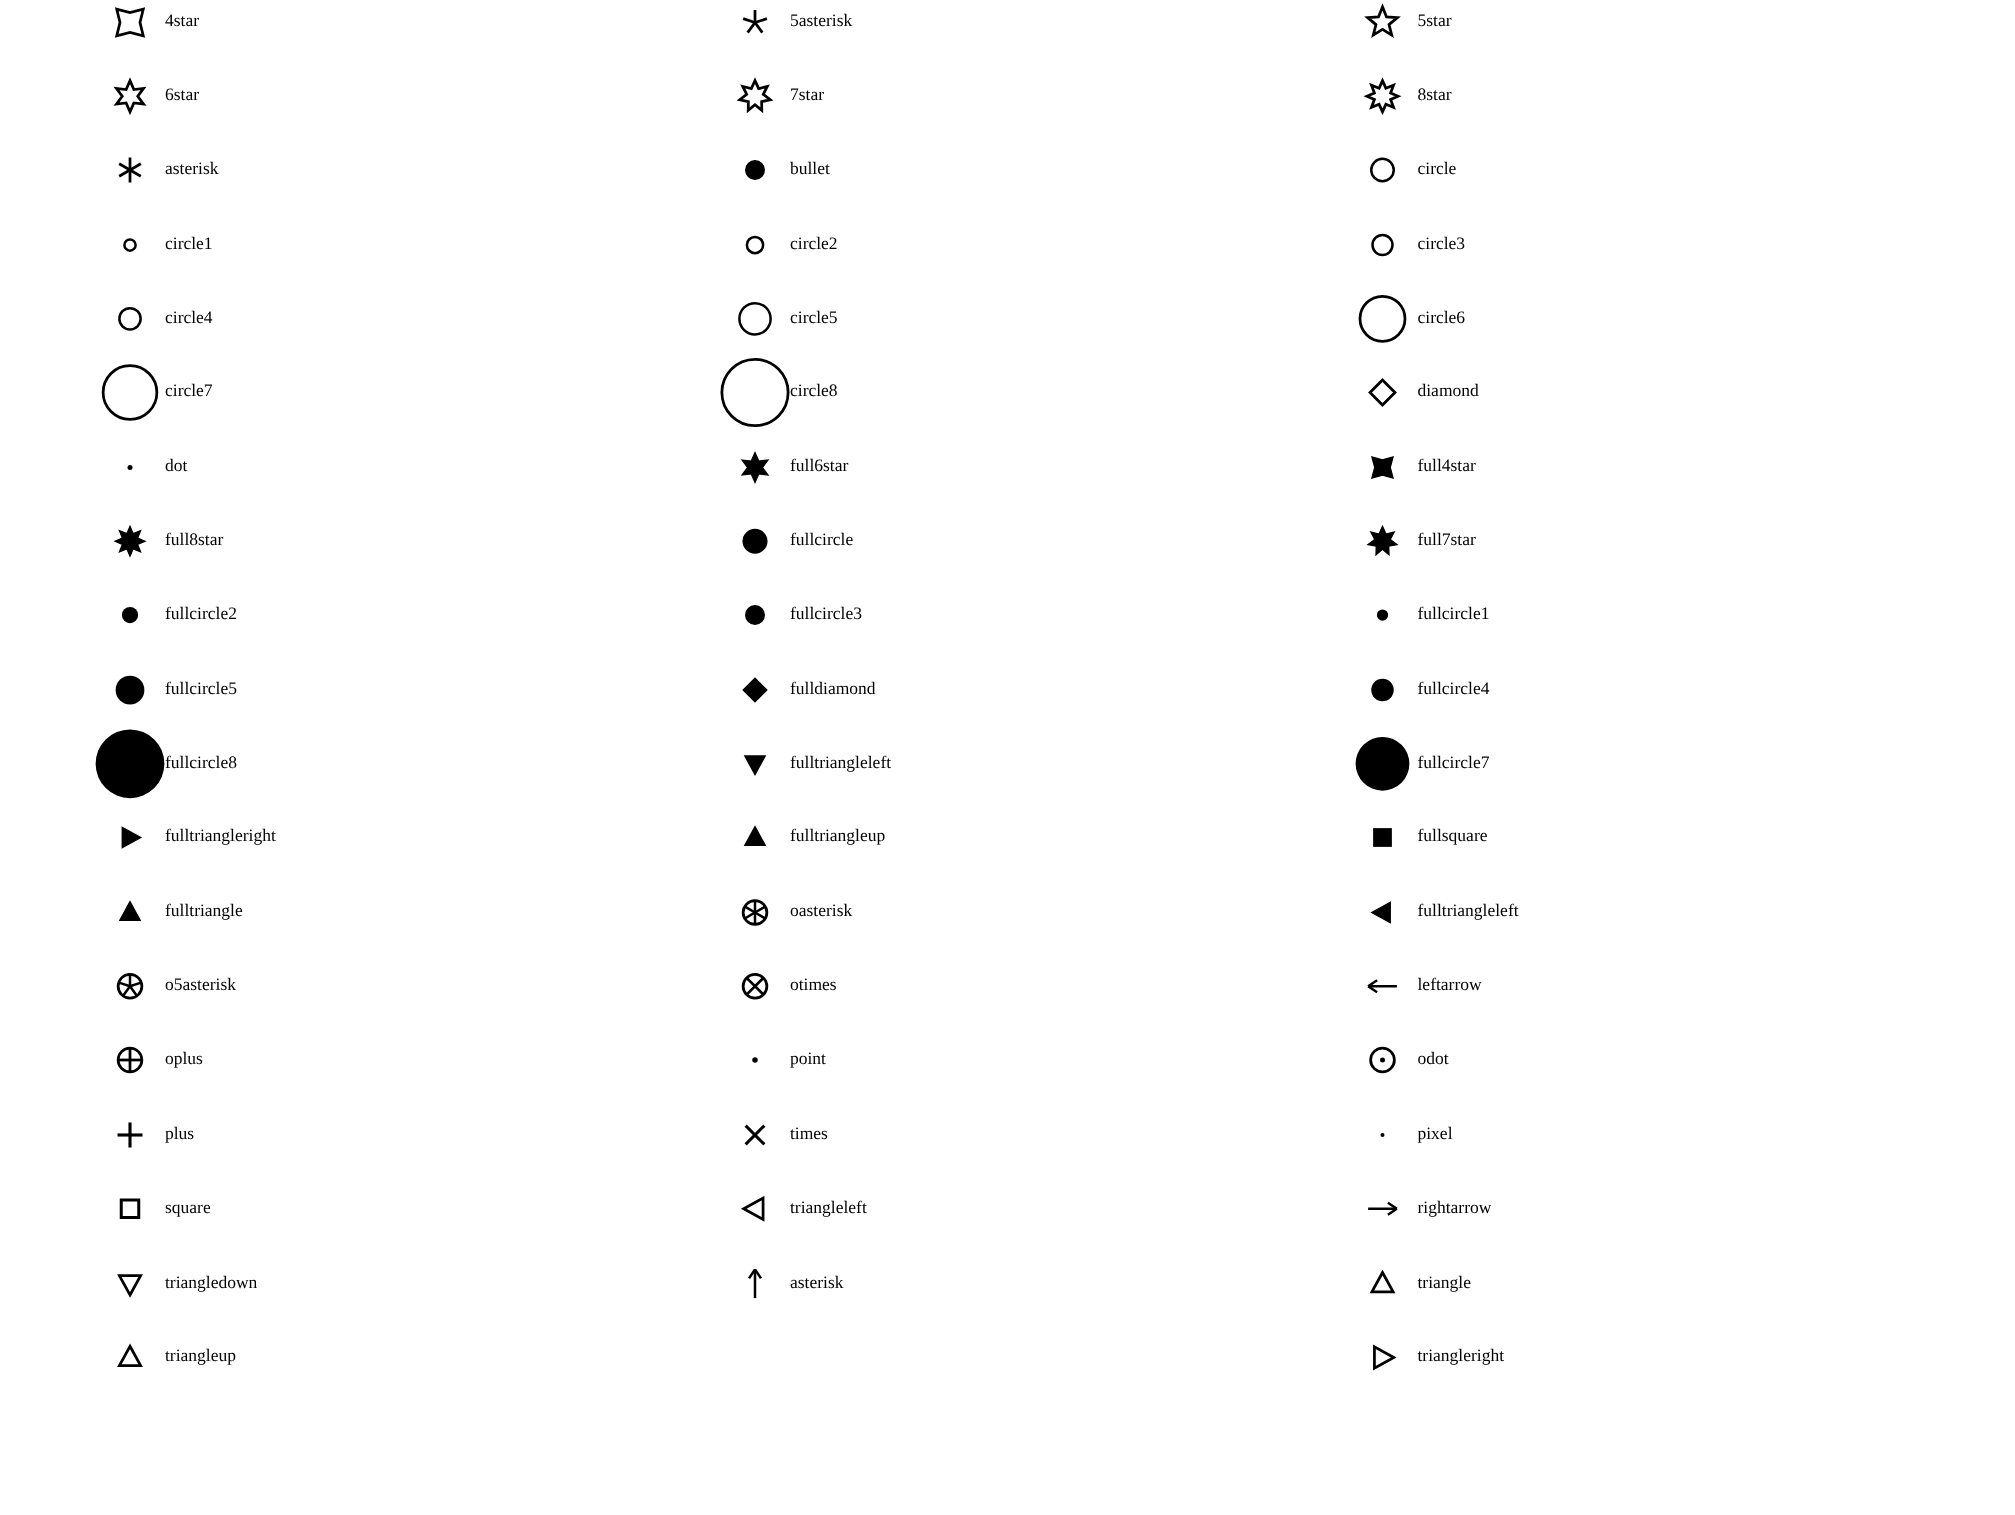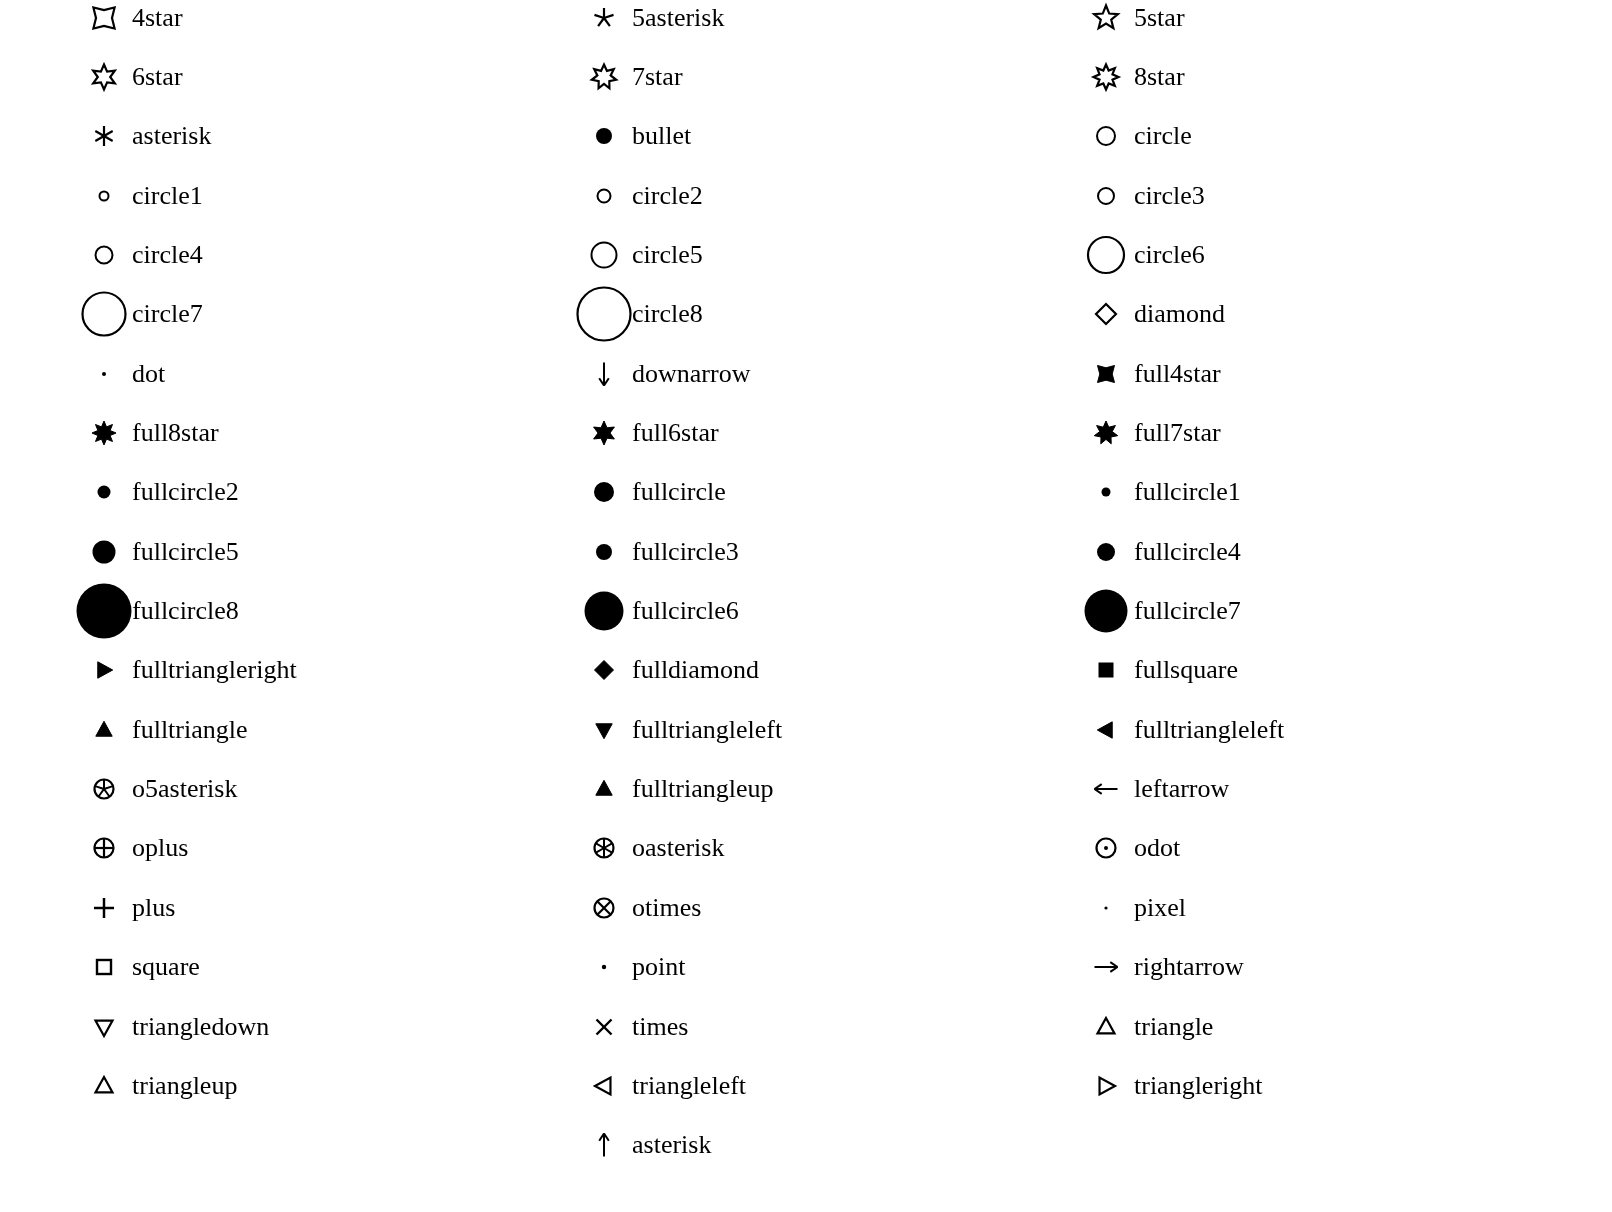--- a/index.html
+++ b/index.html
@@ -5,21 +5,21 @@
   html,body{margin:0;padding:0;background:#ffffff;}
   body{width:1612px;height:1212px;font-family:"Liberation Serif","DejaVu Serif",serif;}
   .page{position:relative;width:1612px;height:1212px;overflow:hidden;background:#ffffff;}
   .col{position:absolute;top:-12px;width:500px;}
   .col0{left:0;}
   .col1{left:500px;}
   .col2{left:1002px;}
   .row{display:flex;align-items:center;height:59.35px;}
   .icon{flex:0 0 56px;width:56px;height:56px;margin-left:76px;display:flex;align-items:center;justify-content:center;}
   .icon svg{overflow:visible;display:block;}
-  .label{font-size:26px;color:#000000;white-space:nowrap;line-height:1;}
+  .label{font-size:14px;color:#000000;white-space:nowrap;line-height:1;}
 </style>
 </head>
 <body>
 
 <div class="page" id="page">
     <div class="col col0">
       <div class="row">
     <span class="icon">
           <svg width="56" height="56" viewBox="-28 -28 56 56">
             <polygon points="10.61,-10.61 8,0 10.61,10.61 0,8 -10.61,10.61 -8,0 -10.61,-10.61 0,-8" fill="none" stroke="#000000" stroke-width="2.2" stroke-linejoin="miter"></polygon>
@@ -234,58 +234,40 @@
     <span class="icon">
           <svg width="56" height="56" viewBox="-28 -28 56 56">
             <circle cx="0" cy="0" r="26.5" fill="none" stroke="#000000" stroke-width="2.2"></circle>
           </svg>
         </span>
     <span class="label">circle8</span>
   </div>
       <div class="row">
     <span class="icon">
           <svg width="56" height="56" viewBox="-28 -28 56 56">
-            <line x1="0" y1="-11.5" x2="0" y2="11.5" stroke="#000000" stroke-width="2"></line>
-            <line x1="0" y1="11.5" x2="-4.8" y2="4.3" stroke="#000000" stroke-width="2"></line>
-            <line x1="0" y1="11.5" x2="4.8" y2="4.3" stroke="#000000" stroke-width="2"></line>
-          </svg>
-        </span>
-    <span class="label">downarrow</span>
-  </div>
-      <div class="row">
-    <span class="icon">
-          <svg width="56" height="56" viewBox="-28 -28 56 56">
             <polygon points="0,-12 3,-5.2 10.39,-6 6,0 10.39,6 3,5.2 0,12 -3,5.2 -10.39,6 -6,0 -10.39,-6 -3,-5.2" fill="#000000" stroke="#000000" stroke-width="1" stroke-linejoin="miter"></polygon>
           </svg>
         </span>
     <span class="label">full6star</span>
   </div>
       <div class="row">
     <span class="icon">
           <svg width="56" height="56" viewBox="-28 -28 56 56">
             <circle cx="0" cy="0" r="10" fill="#000000"></circle>
           </svg>
         </span>
     <span class="label">fullcircle</span>
   </div>
       <div class="row">
     <span class="icon">
           <svg width="56" height="56" viewBox="-28 -28 56 56">
             <circle cx="0" cy="0" r="8" fill="#000000"></circle>
           </svg>
         </span>
     <span class="label">fullcircle3</span>
-  </div>
-      <div class="row">
-    <span class="icon">
-          <svg width="56" height="56" viewBox="-28 -28 56 56">
-            <circle cx="0" cy="0" r="19.5" fill="#000000"></circle>
-          </svg>
-        </span>
-    <span class="label">fullcircle6</span>
   </div>
       <div class="row">
     <span class="icon">
           <svg width="56" height="56" viewBox="-28 -28 56 56">
             <polygon points="0,-9.5 9.5,0 0,9.5 -9.5,0" fill="#000000" stroke="#000000" stroke-width="1" stroke-linejoin="miter"></polygon>
           </svg>
         </span>
     <span class="label">fulldiamond</span>
   </div>
       <div class="row">

